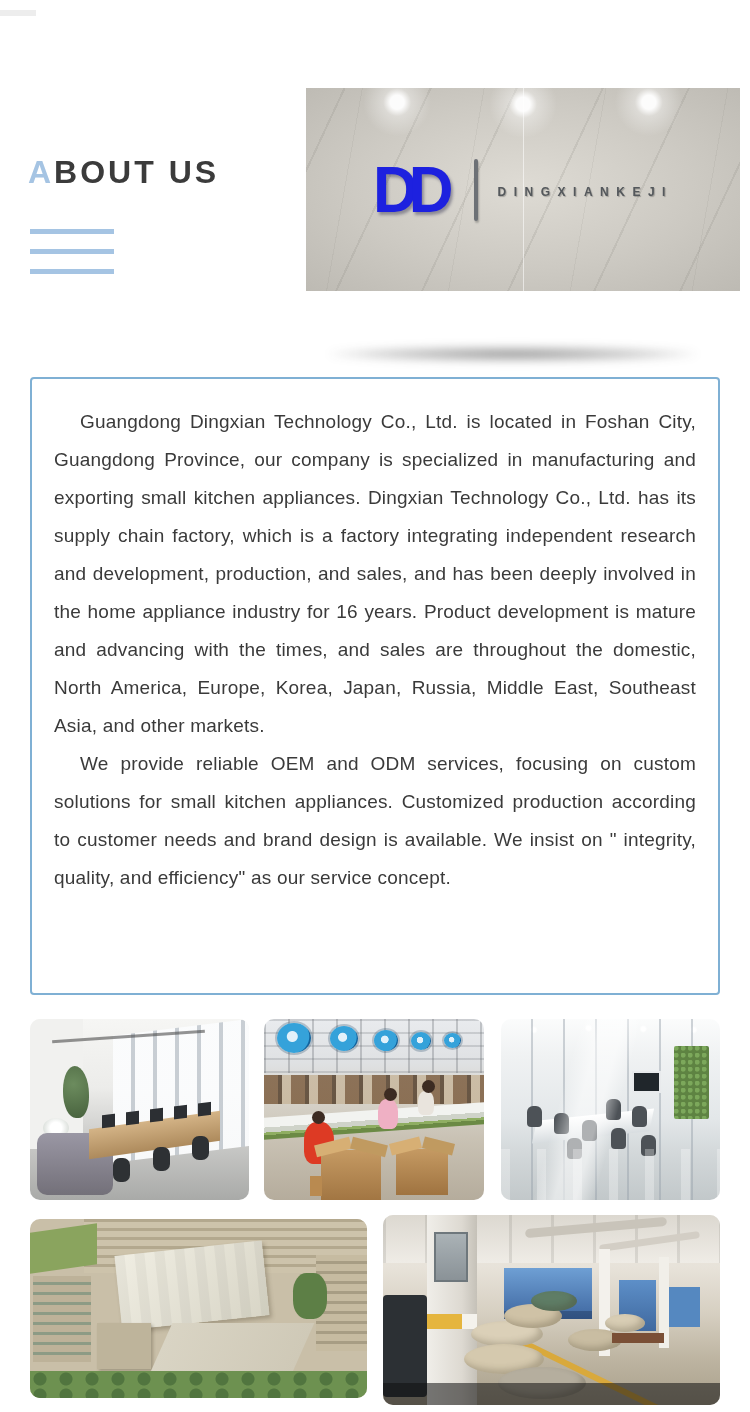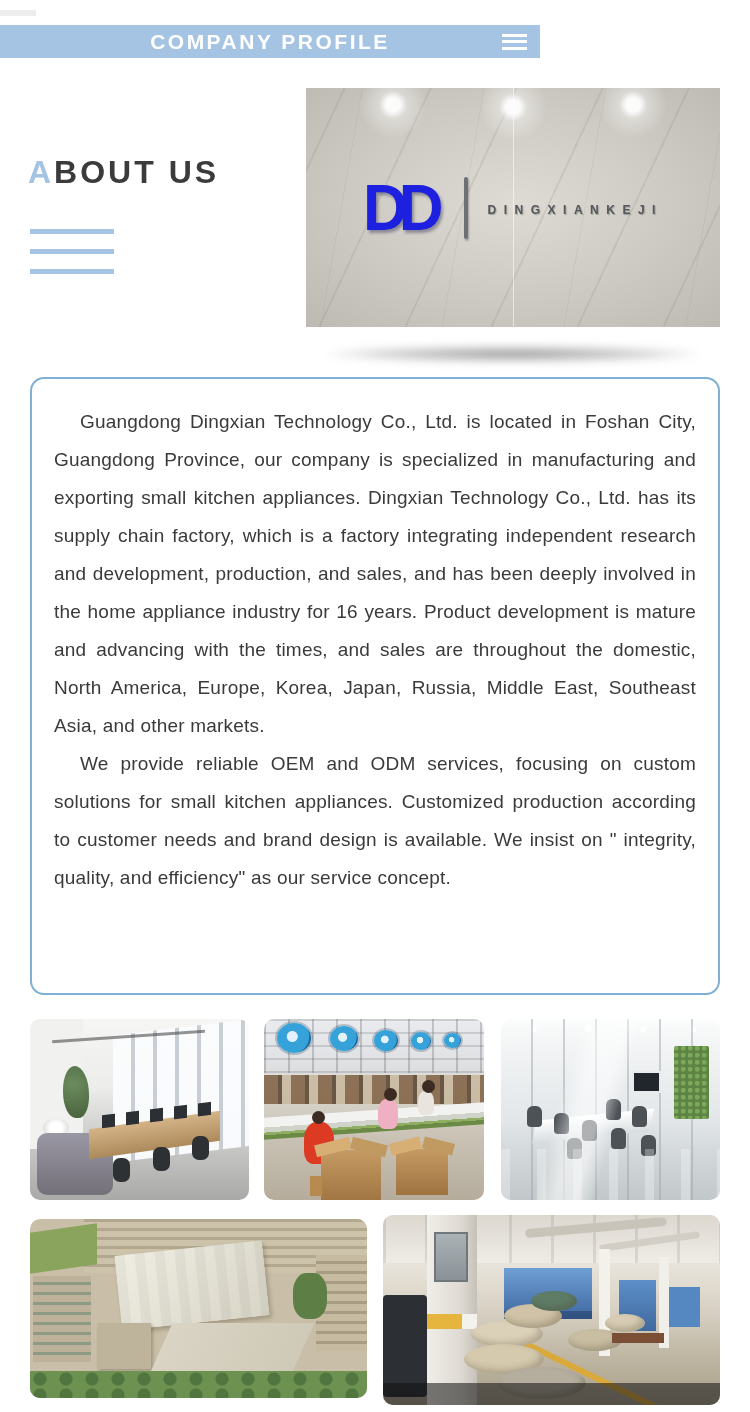--- a/index.html
+++ b/index.html
@@ -16,22 +16,22 @@
   .hamburger span{display:block;width:25px;height:3px;background:#ffffff;}
 
   
   .about-heading{position:absolute;left:28px;top:153px;font-size:32px;line-height:38px;
                  letter-spacing:3px;color:#3b3b3b;font-weight:600;}
   .about-heading .accent{color:#a5c4e3;}
   .stripes{position:absolute;left:30px;top:229px;}
   .stripes div{width:84px;height:5px;background:#a5c4e3;margin-bottom:15px;}
 
   
-  .hero{position:absolute;left:306px;top:88px;width:414px;height:239px;overflow:hidden;
-        background:radial-gradient(ellipse at 50% 48%, #dedbd4 0%, #cdcac3 55%, #bdbab3 100%);}
+  .hero{position:absolute;left:306px;top:88px;width:414px;height:203px;overflow:hidden;
+        background:radial-gradient(ellipse at 50% 48%, #dedbd4 0%, #cdcac3 55%, #bdbab3 100%);padding-left:20px;}
   .hero .marble{position:absolute;inset:0;
         background:
           repeating-linear-gradient(115deg, rgba(255,255,255,0) 0 34px, rgba(125,123,115,.16) 34px 36px, rgba(255,255,255,0) 36px 78px),
           repeating-linear-gradient(100deg, rgba(255,255,255,0) 0 55px, rgba(125,123,115,.10) 55px 56px, rgba(255,255,255,0) 56px 120px);}
   .hero .seam{position:absolute;left:50%;top:0;width:1px;height:100%;background:rgba(255,255,255,.55);}
   .hero .glow{position:absolute;inset:0;
         background:
           radial-gradient(circle at 21% 7%, rgba(255,255,255,.95) 0 7px, rgba(255,255,255,.35) 14px, transparent 34px),
           radial-gradient(circle at 50% 8%, rgba(255,255,255,.95) 0 7px, rgba(255,255,255,.35) 14px, transparent 34px),
           radial-gradient(circle at 79% 7%, rgba(255,255,255,.95) 0 7px, rgba(255,255,255,.35) 14px, transparent 34px);}
@@ -46,21 +46,21 @@
   .logo-cn{font-size:44px;font-weight:700;letter-spacing:13px;color:#3f4246;white-space:nowrap;
            text-shadow:1px 2px 2px rgba(0,0,0,.30);}
   .logo-en{font-size:12px;font-weight:700;letter-spacing:7.5px;color:#54585c;margin-top:4px;white-space:nowrap;
            text-shadow:1px 1px 1px rgba(0,0,0,.25);}
   .hero-shadow{position:absolute;left:330px;top:346px;width:366px;height:16px;
                background:radial-gradient(ellipse at 50% 50%, rgba(40,40,40,.50) 0%, rgba(40,40,40,.18) 55%, transparent 75%);
                filter:blur(4px);}
 
   
   .intro{position:absolute;left:30px;top:377px;width:690px;height:618px;box-sizing:border-box;
-         border:2px solid #7fb0d4;border-radius:14px;background:#ffffff;
+         border:2px solid #7fb0d4;border-radius:4px;background:#ffffff;
          padding:24px 22px 0 22px;}
   .intro p{margin:0;font-size:19px;line-height:38px;color:#3a3a3a;text-align:justify;
            text-indent:26px;letter-spacing:.2px;}
 
   
   .ph{position:absolute;border-radius:10px;overflow:hidden;}
   .ph div{position:absolute;}
 
   
   #p1{left:30px;top:1019px;width:219px;height:181px;
@@ -188,28 +188,20 @@
   #p5 .pallet{left:68%;top:62%;width:52px;height:10px;background:#7a4f36;}
   #p5 .bar{left:0;bottom:0;width:100%;height:22px;background:rgba(16,16,16,.55);}
 </style>
 </head>
 <body>
 
 <div class="canvas">
 
   <div class="top-sliver"></div>
 
-  <div class="banner">
-    <span class="banner-title">COMPANY PROFILE</span>
-    <span class="hamburger">
-      <span></span>
-      <span></span>
-      <span></span>
-    </span>
-  </div>
 
   <div class="about-heading">
     <span class="accent">A</span><span>BOUT US</span>
   </div>
   <div class="stripes">
     <div></div>
     <div></div>
     <div></div>
   </div>
 

